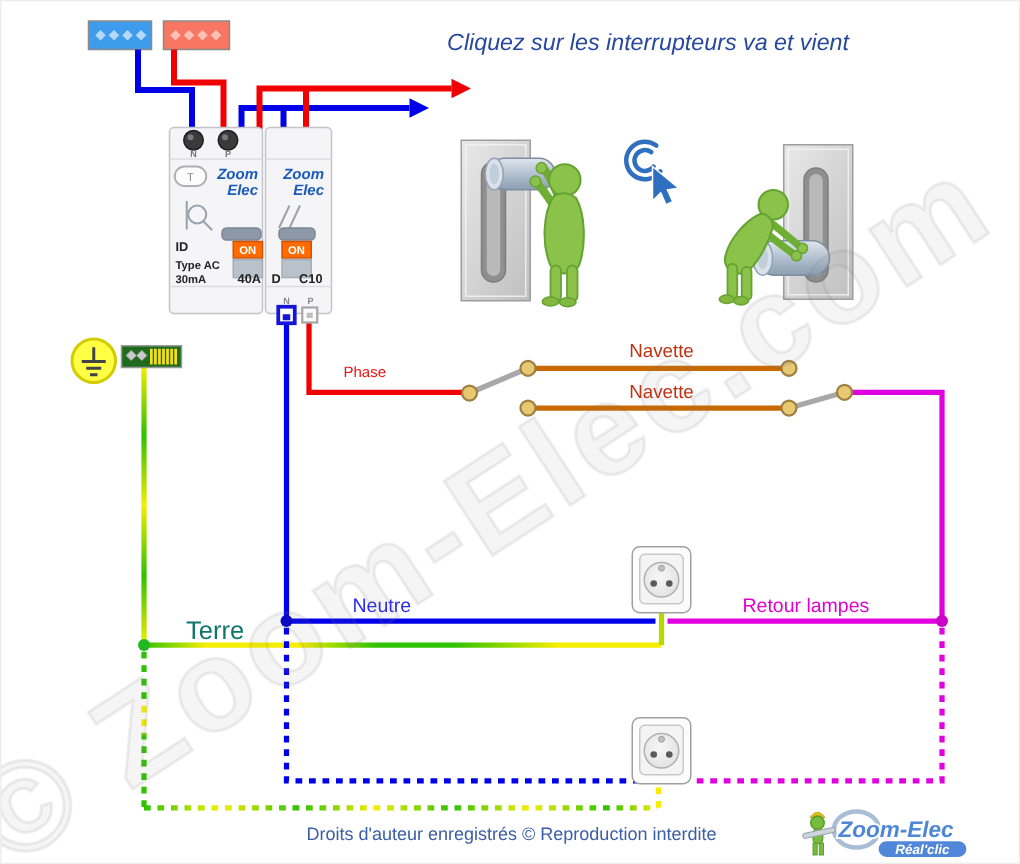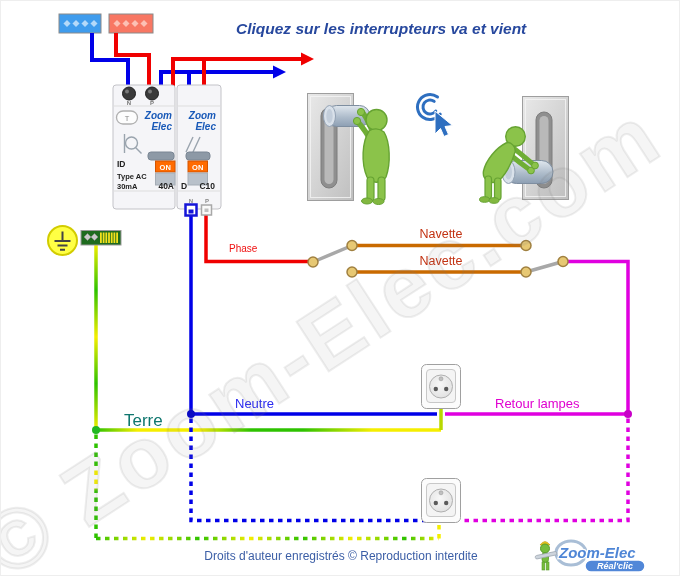--- a/index.html
+++ b/index.html
@@ -1,21 +1,21 @@
 <!DOCTYPE html>
 <html><head>
 <meta charset="utf-8">
 <style>
   html,body{margin:0;padding:0;background:#fff;}
   #stage{position:relative;width:680px;height:576px;background:#fff;overflow:hidden;
          font-family:"Liberation Sans",sans-serif;border:1px solid #eee;box-sizing:border-box;}
   svg text{font-family:"Liberation Sans",sans-serif;}
   .lbl{position:absolute;white-space:nowrap;pointer-events:none;}
-  #title{left:235px;top:18px;width:330px;text-align:left;font-size:15.5px;
-         font-weight:bold;font-style:italic;color:#27489e;line-height:1.35;white-space:normal;}
+  #title{left:235px;top:18px;width:330px;text-align:right;font-size:15.5px;
+         font-weight:normal;font-style:italic;color:#27489e;line-height:1.35;white-space:normal;}
   #lbl-phase{left:228px;top:242px;color:#f01010;font-size:10px;}
   #lbl-nav1{left:404px;top:226px;width:72px;text-align:center;color:#c23212;font-size:12.5px;}
   #lbl-nav2{left:404px;top:253px;width:72px;text-align:center;color:#c23212;font-size:12.5px;}
   #lbl-neutre{left:234px;top:395px;color:#2a2af0;font-size:13px;}
   #lbl-terre{left:123px;top:410px;color:#0f766e;font-size:17px;}
   #lbl-retour{left:494px;top:395px;color:#e000d0;font-size:13px;text-align:center;}
   #footer{left:0;top:548px;width:680px;text-align:center;color:#3b5ea6;font-size:12px;}
   #watermark{left:-10px;top:505px;font-size:86px;font-weight:bold;letter-spacing:4px;
              transform:rotate(-33deg);transform-origin:0 50%;
              color:rgba(125,125,125,0.08);-webkit-text-stroke:2px rgba(125,125,125,0.13);

